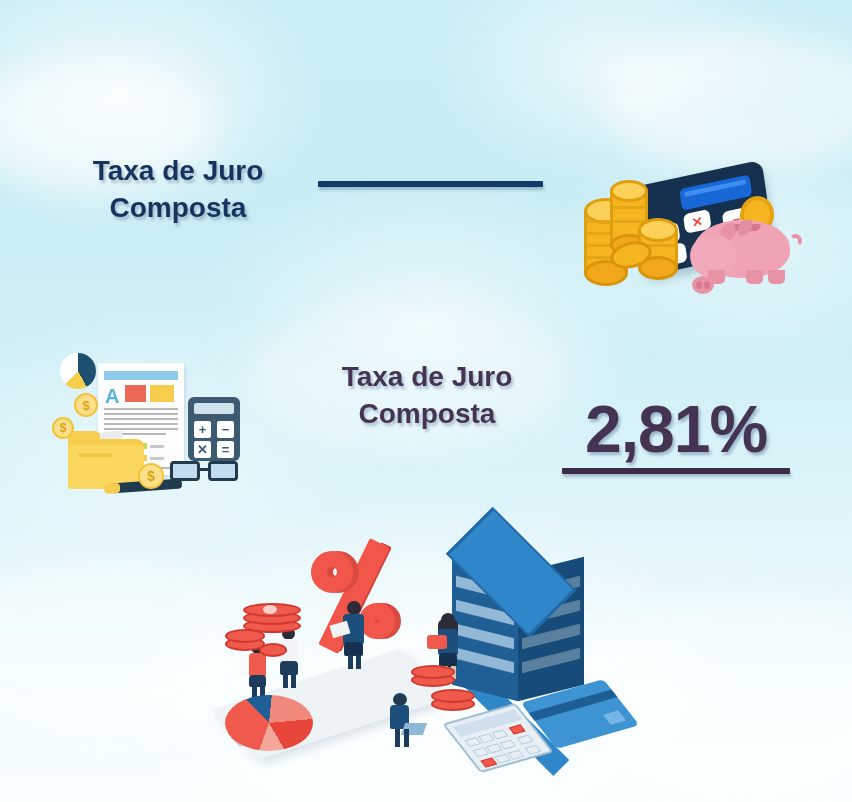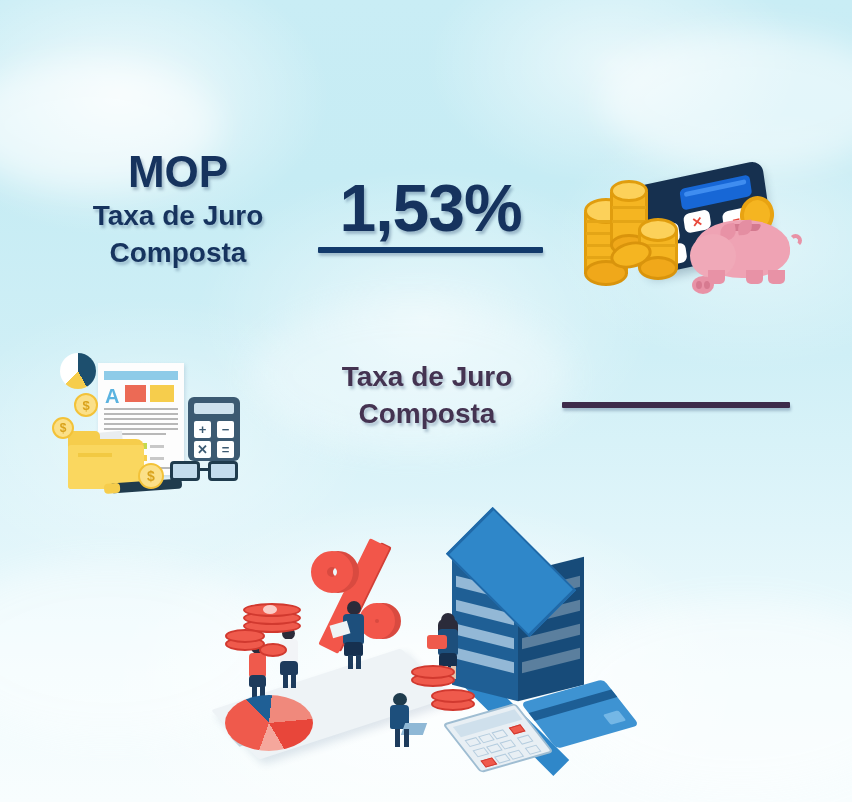--- a/index.html
+++ b/index.html
@@ -211,36 +211,35 @@
 <div id="poster">
 
   <div class="cloud" style="left:-40px;  top:60px;  width:260px; height:130px;"></div>
   <div class="cloud" style="left:600px;  top:30px;  width:300px; height:140px;"></div>
   <div class="cloud" style="left:250px;  top:300px; width:320px; height:150px; opacity:.55;"></div>
   <div class="cloud" style="left:-60px;  top:560px; width:340px; height:180px; opacity:.8;"></div>
   <div class="cloud" style="left:560px;  top:600px; width:360px; height:190px; opacity:.85;"></div>
 
 
   <div id="mop-block">
-    <div class="cur-code navy">MOP</div>
     <div class="cur-sub navy">Taxa de Juro</div>
     <div class="cur-sub navy">Composta</div>
   </div>
 
   <div id="mop-rate">
-    <div class="rate-val navy">1,53%</div>
     <div class="rate-rule" id="mop-rule"></div>
   </div>
 
   <div id="hkd-block">
     <div class="cur-sub plum">Taxa de Juro</div>
     <div class="cur-sub plum">Composta</div>
   </div>
 
   <div id="hkd-rate">
+    <div class="rate-val plum">2,81%</div>
     <div class="rate-rule" id="hkd-rule"></div>
   </div>
 
   <div id="illus-calc-piggy">
 
     <div id="calc-body">
       <div id="calc-screen"></div>
       <div class="ckey" style="left:44px; top:38px;">✕</div>
       <div class="ckey" style="left:12px; top:44px;">+</div>
       <div class="ckey" style="left:82px; top:44px;">−</div>

